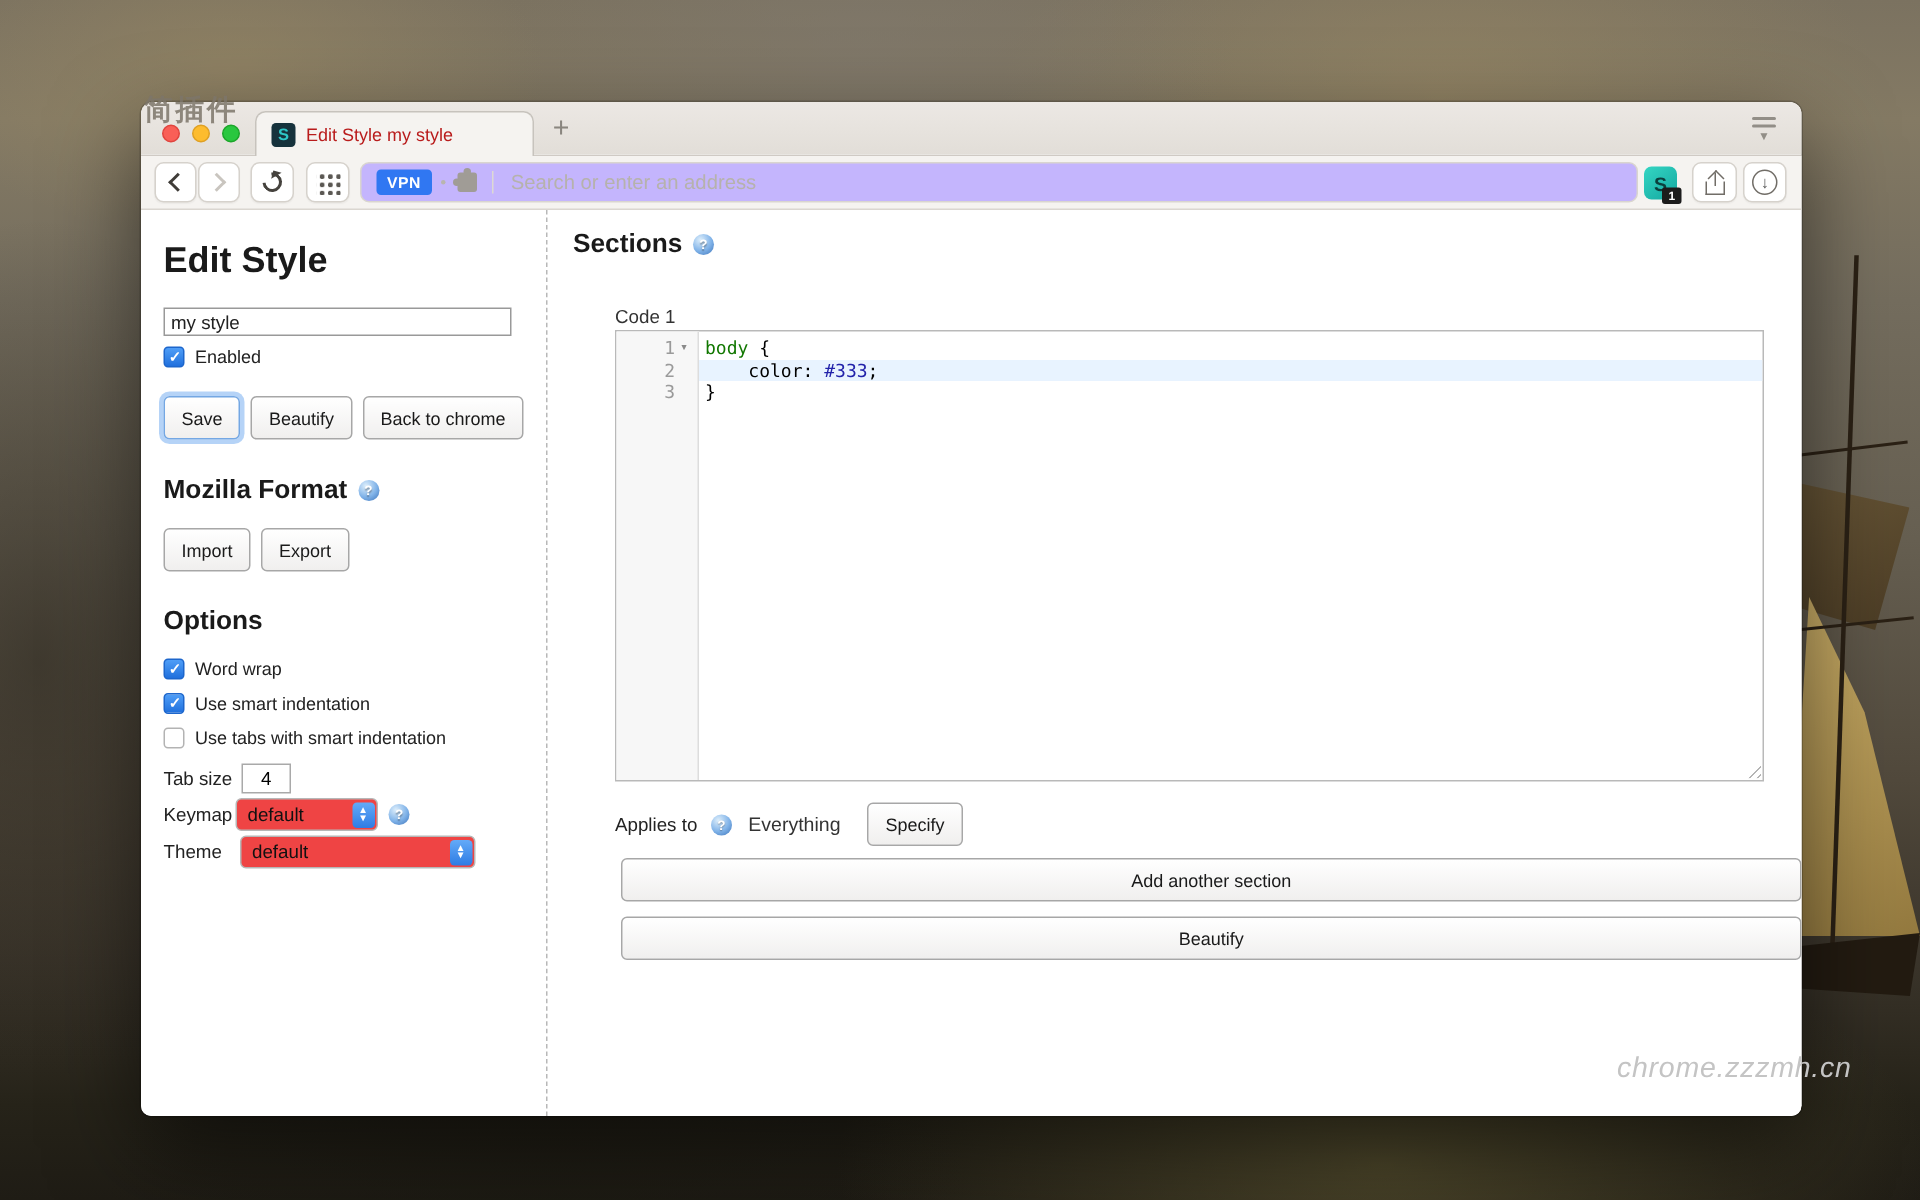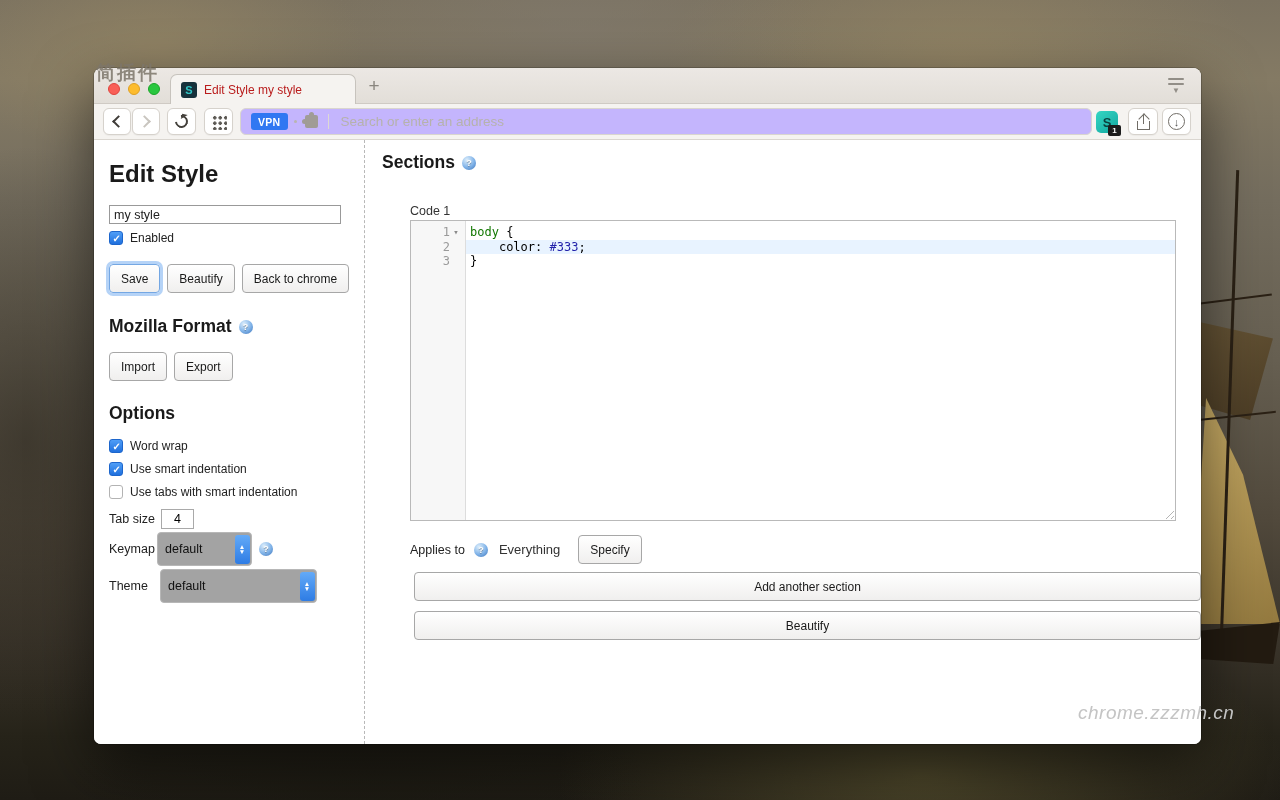--- a/index.html
+++ b/index.html
@@ -83,21 +83,21 @@
   .cb.checked{background:linear-gradient(#4f9ef7,#2070dd);border-color:#1d66cc;}
   .cb.checked::after{content:"✓";position:absolute;left:2.5px;top:1px;font-size:10px;font-weight:bold;color:#fff;line-height:11px;}
   .btnrow{display:flex;gap:7px;align-items:center;}
   .btn{display:inline-flex;align-items:center;justify-content:center;height:29px;padding:0 11px;font-size:12px;color:#1a1a1a;background:linear-gradient(#ffffff,#f0efee);border:1px solid #a7a7a7;border-radius:4px;box-sizing:border-box;white-space:nowrap;font-family:Liberation Sans, sans-serif;}
   .btn.focused{border-color:#74a7e3;box-shadow:0 0 0 3px rgba(120,175,240,.55);}
   .help{width:14px;height:14px;border-radius:50%;background:radial-gradient(circle at 35% 28%,#ddeefb,#7fb2e8 55%,#3c72b8);display:inline-flex;align-items:center;justify-content:center;color:#fff;font-size:9px;font-weight:bold;text-shadow:0 1px 1px rgba(0,0,0,.35);flex:none;}
   .help::after{content:"?";}
   .optrow{display:flex;align-items:center;margin-top:5px;font-size:12.5px;color:#222;}
   .optrow .lbl{width:48px;flex:none;}
   .small-input{width:33px;height:20px;border:1px solid #a9a9a9;text-align:center;font-size:12.5px;box-sizing:border-box;font-family:"Liberation Sans",sans-serif;}
-  .msel{display:flex;align-items:stretch;height:34px;background:#a3a3a3;border:1px solid #b7b7b7;border-radius:4px;box-sizing:border-box;}
+  .msel{display:flex;align-items:stretch;height:22px;background:#ef4444;border:1px solid #b7b7b7;border-radius:4px;box-sizing:border-box;}
   .msel .val{flex:1;display:flex;align-items:center;padding-left:7px;font-size:12.5px;color:#111;}
   .msel .step{width:15px;margin:1.5px;border-radius:3px;background:linear-gradient(#63aaf8,#2e7ce4);display:flex;flex-direction:column;align-items:center;justify-content:center;flex:none;}
   .msel .step i{font-style:normal;color:#fff;font-size:6.5px;line-height:5.5px;}
   .msel .step i.up::after{content:"▲";}
   .msel .step i.dn::after{content:"▼";}
   
   .code-label{margin:31px 0 0 28px;font-size:12.5px;color:#333;}
   .editor{position:relative;margin:2px 0 0 28px;width:766px;height:301px;border:1px solid #b9b9b9;box-sizing:border-box;display:flex;background:#fff;font-family:"DejaVu Sans Mono",monospace;font-size:12px;line-height:14.5px;}
   .gutter{width:55px;flex:none;background:#f7f7f7;border-right:1px solid #ddd;box-sizing:border-box;padding-top:4px;color:#9a9a9a;}
   .gutter-row{display:flex;justify-content:flex-end;align-items:center;height:14.5px;padding-right:3px;box-sizing:border-box;}

